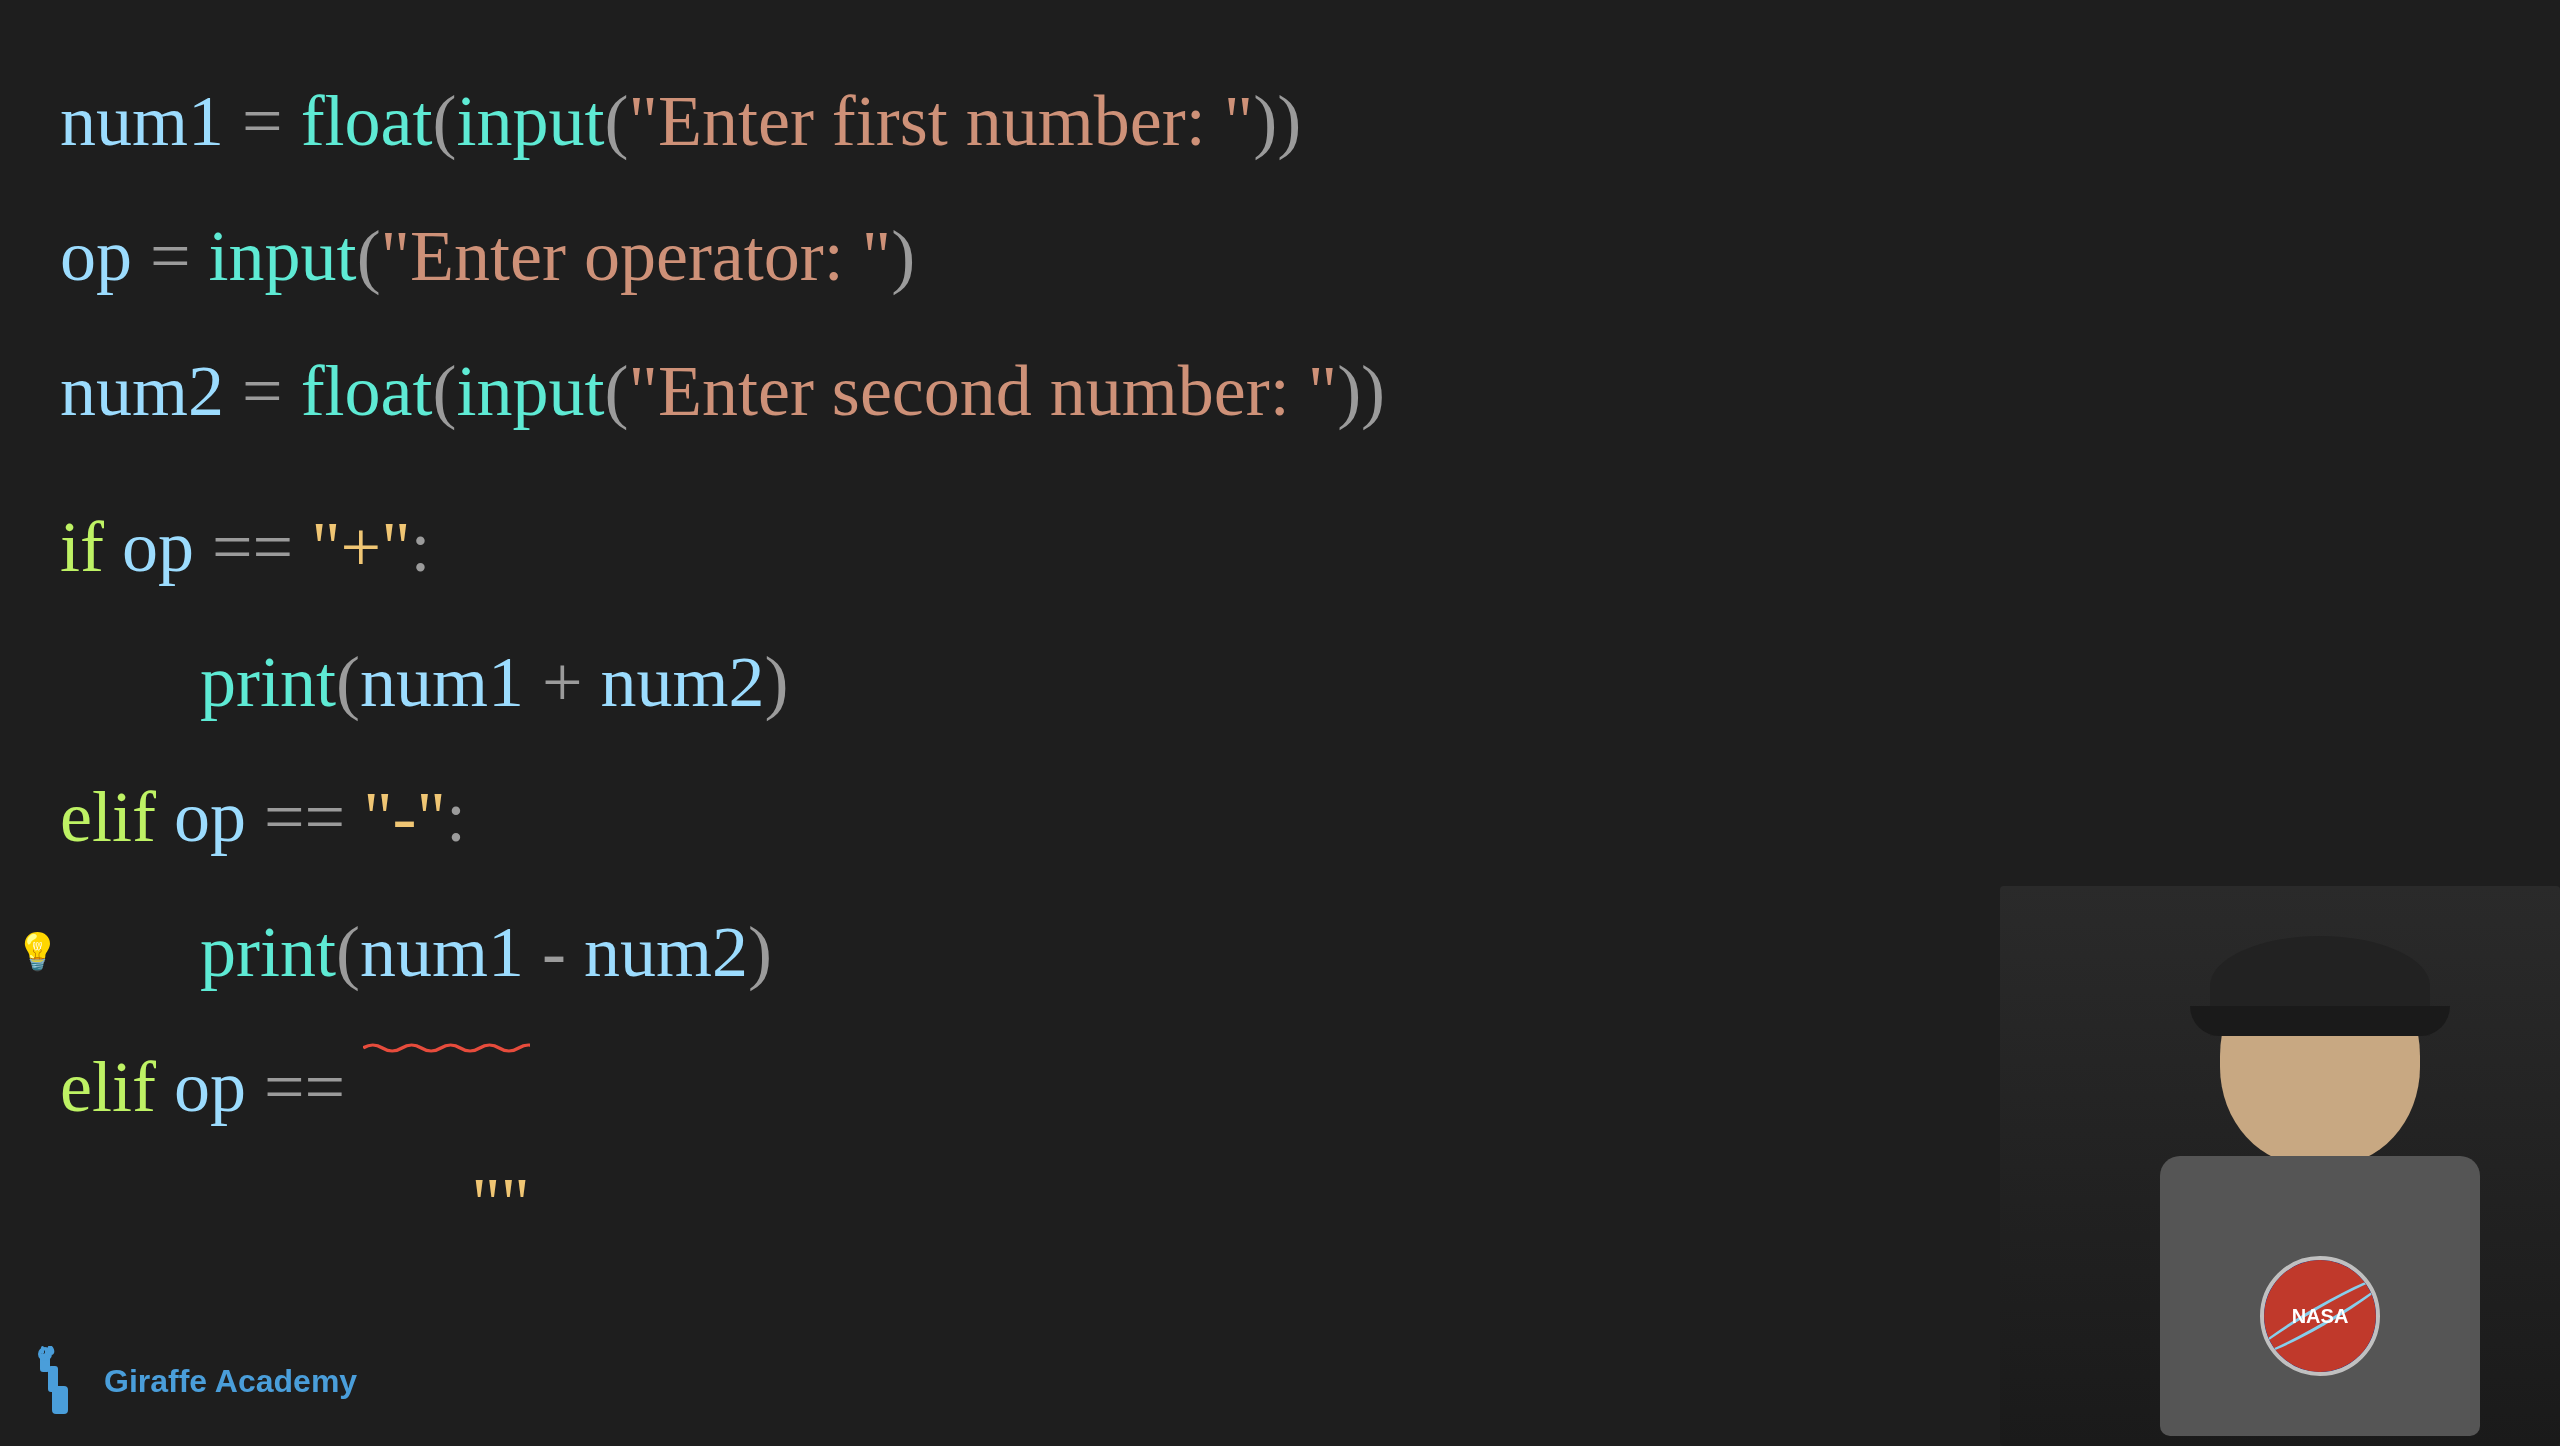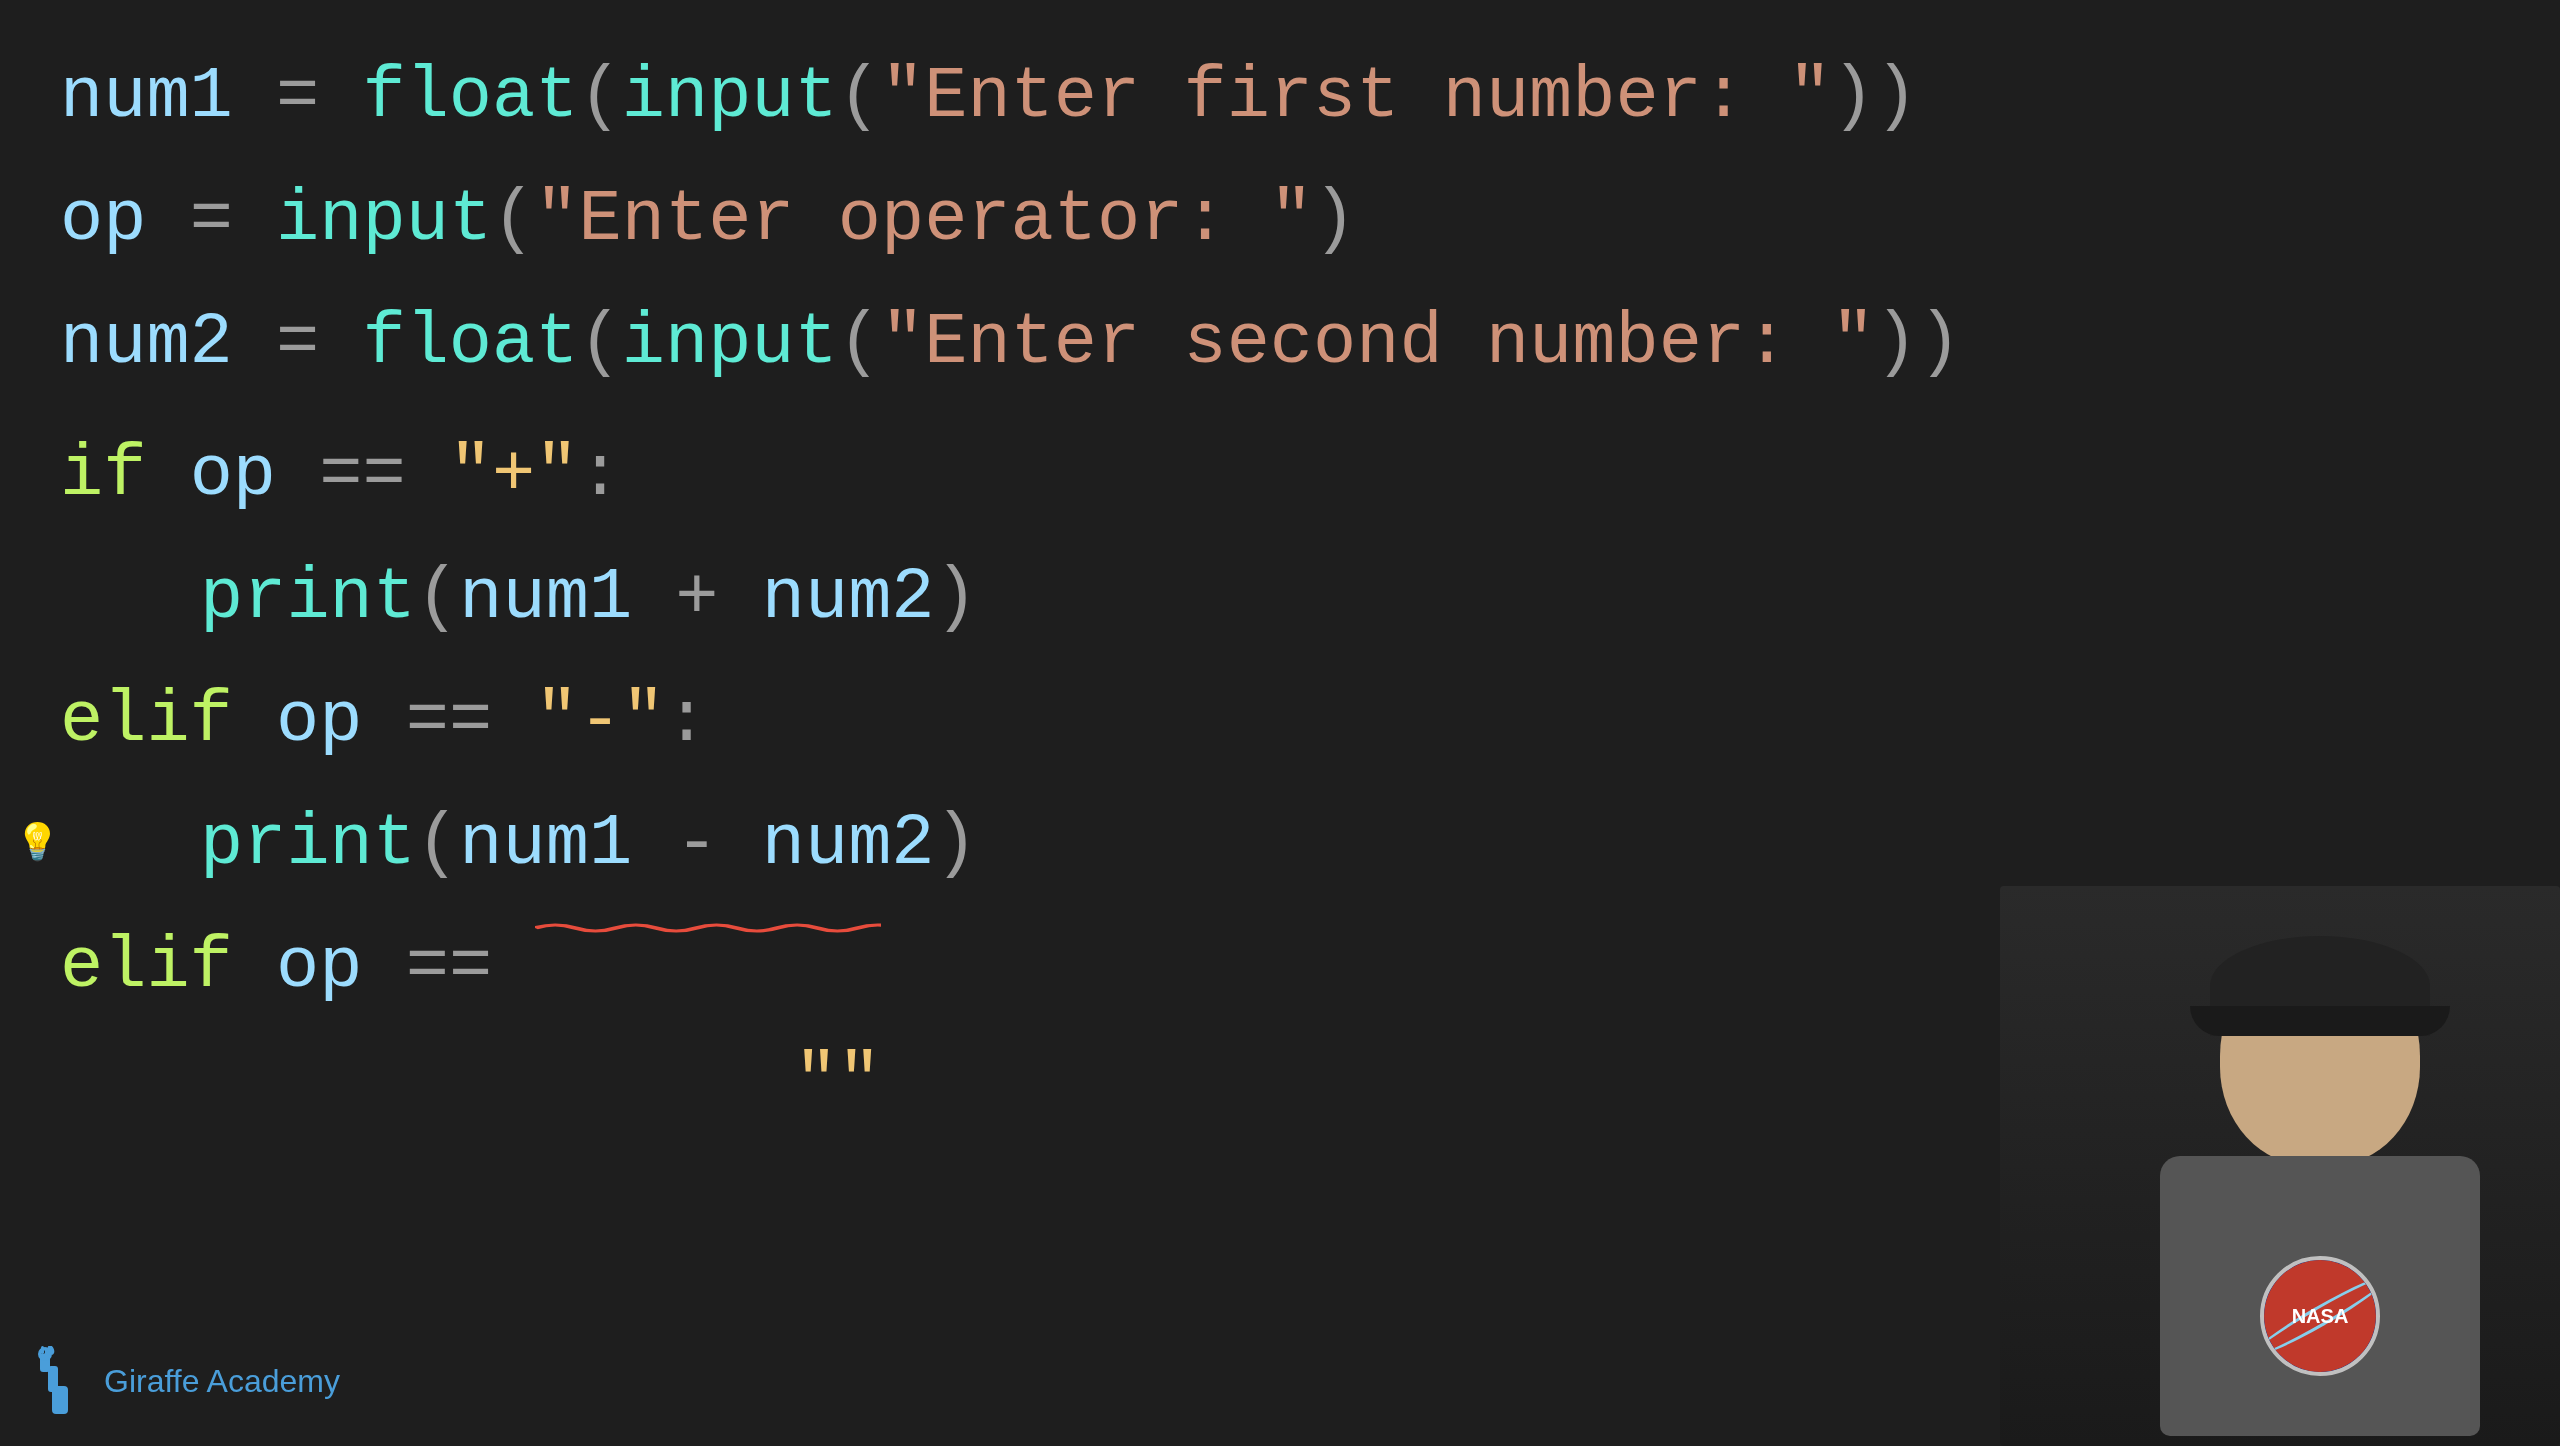--- a/index.html
+++ b/index.html
@@ -12,24 +12,25 @@
       font-family: 'Courier New', Courier, monospace;
       position: relative;
     }
 
     .code-area {
       position: absolute;
       top: 0;
       left: 0;
       width: 100%;
       height: 100%;
-      padding: 40px 60px;
+      padding: 64px 60px;
       display: flex;
       flex-direction: column;
-      gap: 0;
+      gap: 12px;
+      font-family: Liberation Serif, serif;
     }
 
     .code-line {
       display: flex;
       align-items: baseline;
       line-height: 1.6;
       white-space: pre;
       font-size: 72px;
       margin-bottom: 8px;
       position: relative;
@@ -66,20 +67,21 @@
     .branding {
       position: absolute;
       bottom: 30px;
       left: 30px;
       display: flex;
       align-items: center;
       gap: 14px;
       color: #4a9eda;
       font-family: Arial, sans-serif;
       font-size: 32px;
+      font-weight: bold;
     }
 
     .giraffe-icon {
       width: 60px;
       height: 70px;
     }
 
     
     .fire-btn {
       position: absolute;

